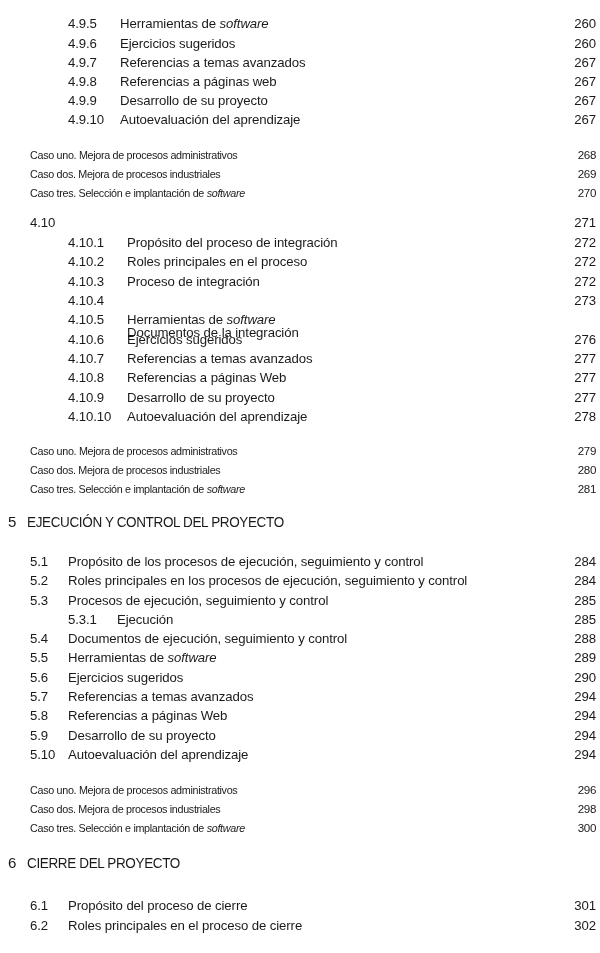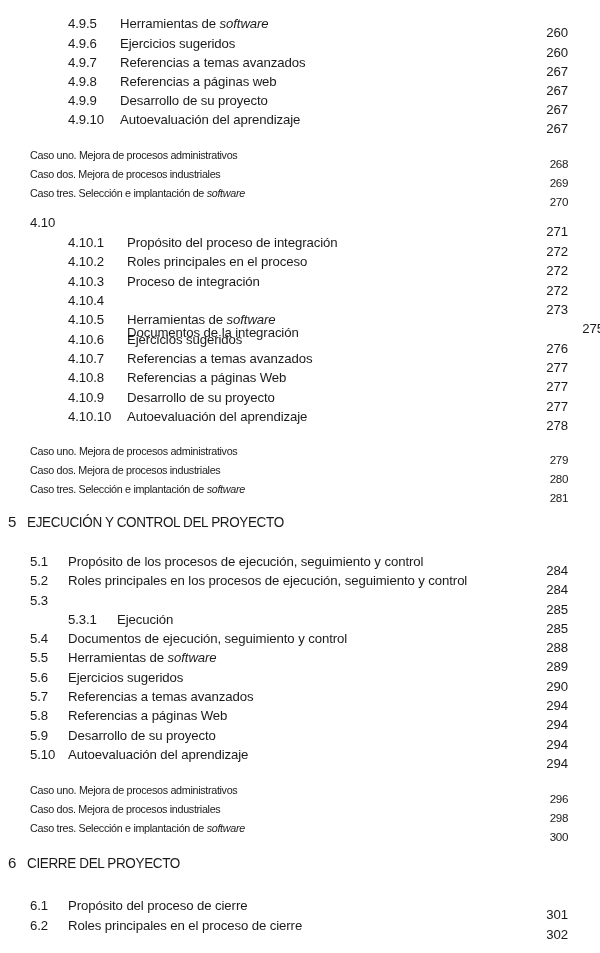--- a/index.html
+++ b/index.html
@@ -2,21 +2,21 @@
 <html><head>
 <meta charset="utf-8">
 <style>
   html, body { margin: 0; padding: 0; background: #ffffff; }
   body { width: 600px; height: 953px; position: relative; overflow: hidden; color: #1a1a1a; }
   .row { position: absolute; left: 0; width: 600px; height: 19px; }
   .num, .title, .page { position: absolute; top: 0; white-space: nowrap; line-height: 19px; }
   .toc { font-family: "Liberation Sans", sans-serif; font-size: 13.2px; letter-spacing: -0.1px; }
   .case { font-family: "Liberation Sans", sans-serif; font-size: 11.6px; letter-spacing: -0.35px; transform-origin: left center; }
   .case .title { transform: scaleX(0.93); transform-origin: left center; }
-  .page { right: 32px; text-align: right; margin-top: 9px; }
+  .page { right: 4px; text-align: right; }
   .heading { font-family: "Liberation Sans", sans-serif; font-size: 15px; letter-spacing: -0.4px; }
   .heading .title { transform: scaleX(0.9); transform-origin: left center; }
   em { font-style: italic; }
 </style>
 </head>
 <body>
 
 <div id="toc">
     <div class="row toc" style="top: 14px;">
       <span class="num" style="left: 68px;">4.9.5</span>
@@ -135,20 +135,21 @@
       <span class="title" style="left: 68px;"><span>Propósito de los procesos de ejecución, seguimiento y control</span></span>
       <span class="page">284</span>
     </div>
     <div class="row toc" style="top: 571px;">
       <span class="num" style="left: 30px;">5.2</span>
       <span class="title" style="left: 68px;"><span>Roles principales en los procesos de ejecución, seguimiento y control</span></span>
       <span class="page">284</span>
     </div>
     <div class="row toc" style="top: 591px;">
       <span class="num" style="left: 30px;">5.3</span>
+      <span class="title" style="left: 68px;"><span>Procesos de ejecución, seguimiento y control</span></span>
       <span class="page">285</span>
     </div>
     <div class="row toc" style="top: 610px;">
       <span class="num" style="left: 68px;">5.3.1</span>
       <span class="title" style="left: 117px;"><span>Ejecución</span></span>
       <span class="page">285</span>
     </div>
     <div class="row toc" style="top: 629px;">
       <span class="num" style="left: 30px;">5.4</span>
       <span class="title" style="left: 68px;"><span>Documentos de ejecución, seguimiento y control</span></span>

